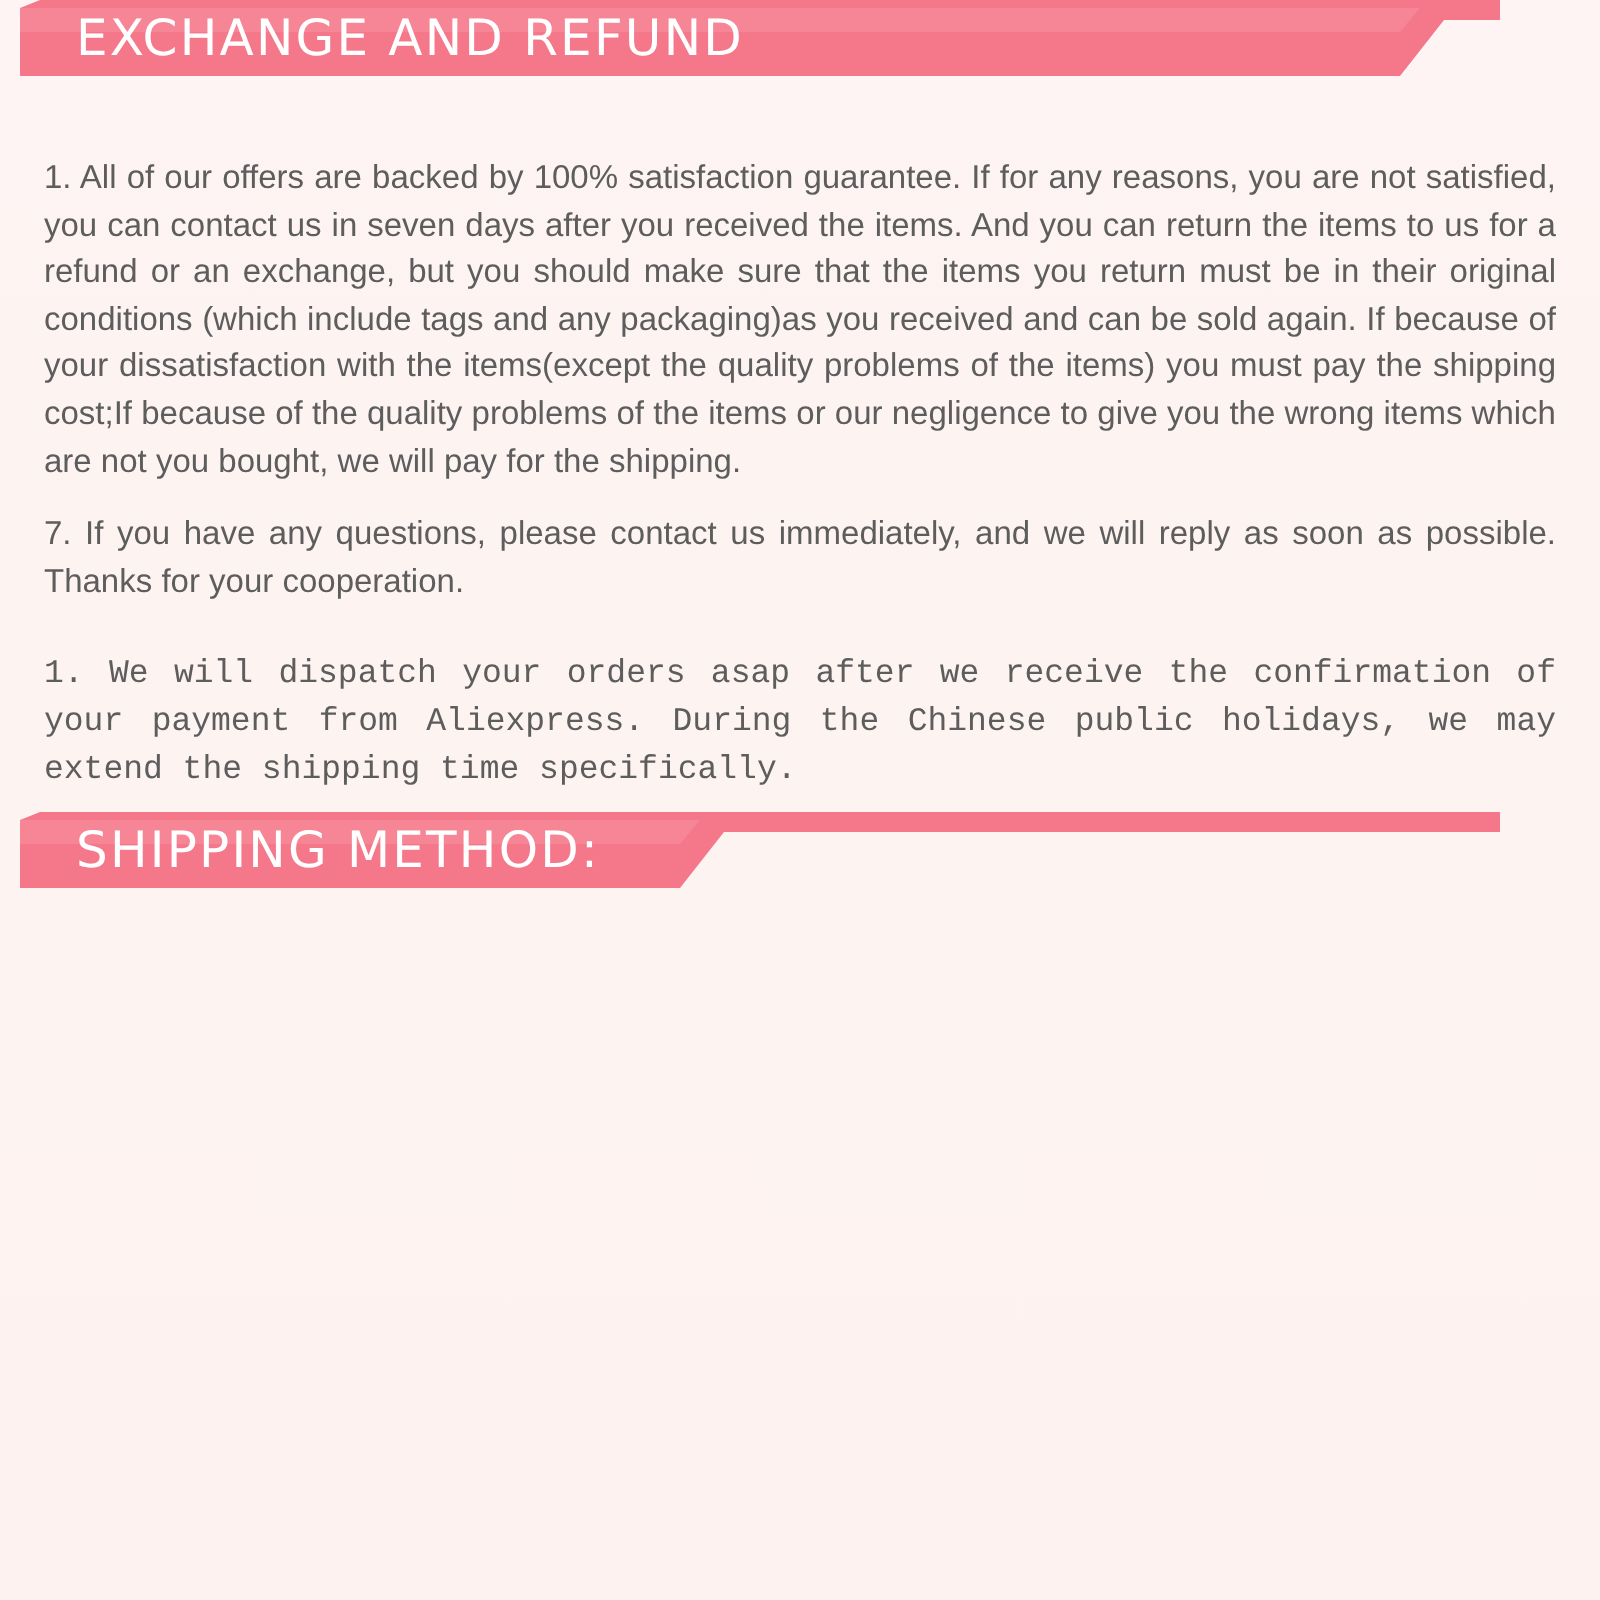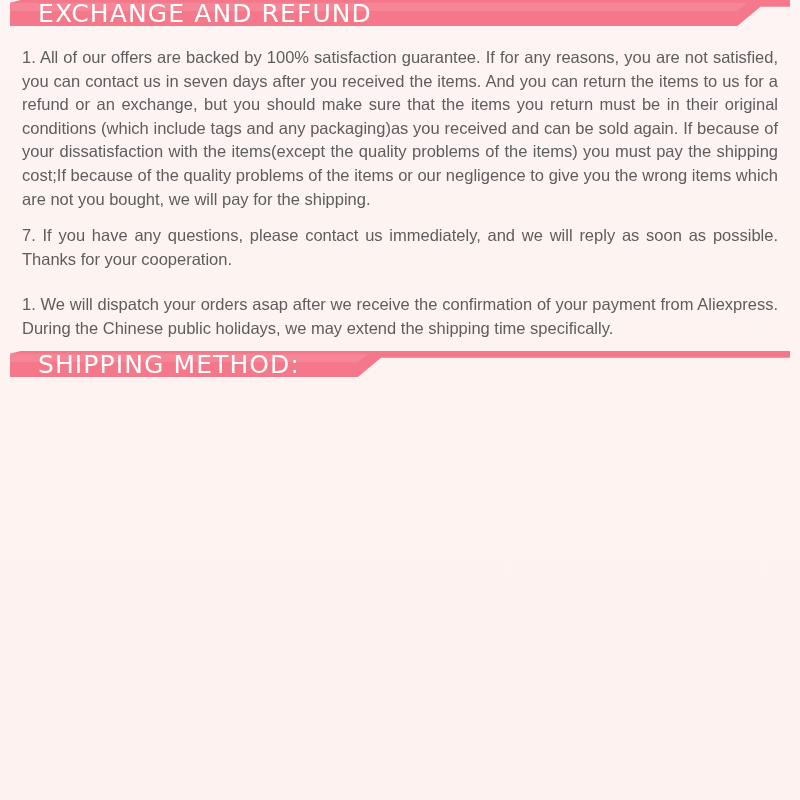--- a/index.html
+++ b/index.html
@@ -21,24 +21,23 @@
     background: linear-gradient(180deg, #fdf4f3 0%, #fdf3f1 40%, #fdf2f0 100%);
     box-sizing: border-box;
     padding: 0 0 0 0;
   }
   .section {
     position: relative;
   }
   
   .banner {
     position: relative;
-    height: 26px;
+    height: 38px;
     margin: 0 0 0 10px;
     width: 740px;
-    padding-left: 40px;
   }
   .banner-shape {
     position: absolute;
     left: 0;
     top: 0;
     width: 100%;
     height: 100%;
   }
   .banner-title {
     position: absolute;
@@ -59,22 +58,22 @@
     color: #5d5d5d;
     text-align: justify;
     text-justify: inter-word;
   }
   .body-text p {
     margin: 0 0 13px 0;
   }
   .body-text p:last-child {
     margin-bottom: 0;
   }
-  .block-1 { margin-top: 20px; }
-  .block-2 { margin-top: 22px; }
+  .block-1 { margin-top: 40px; }
+  .block-2 { margin-top: 22px; font-family: Liberation Mono, monospace; }
   .block-3 { margin-top: 22px; }
   .sec2-head { margin-top: 8px; }
   .sec3-head { margin-top: 10px; }
 </style>
 </head>
 <body>
 
 <div class="page">
 
   <div class="section">

